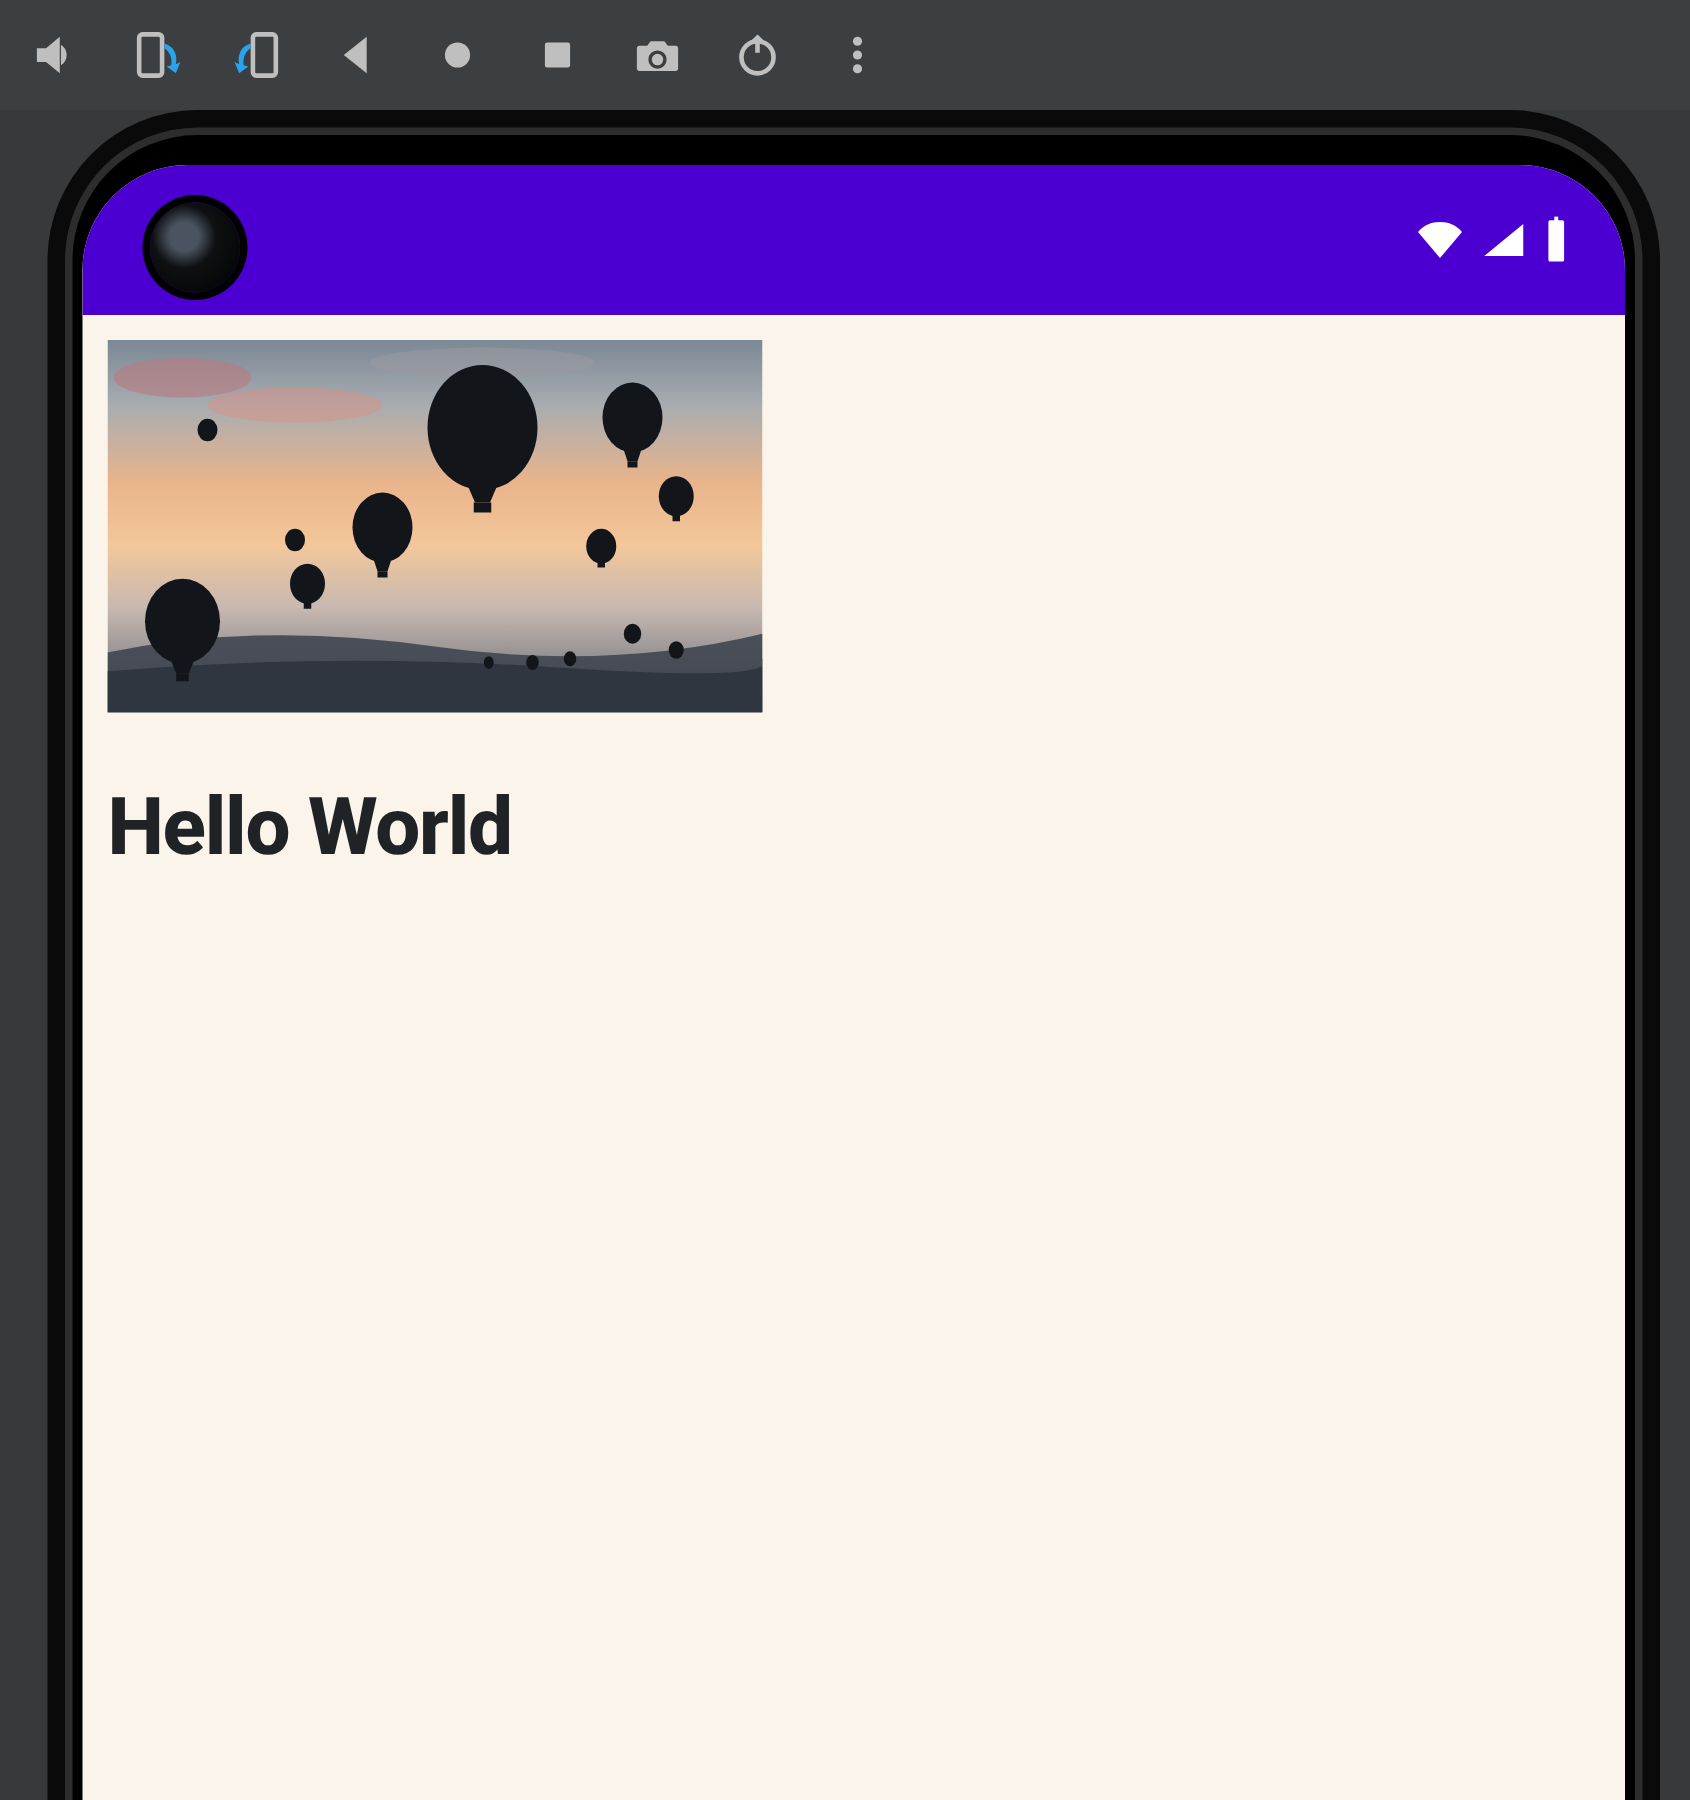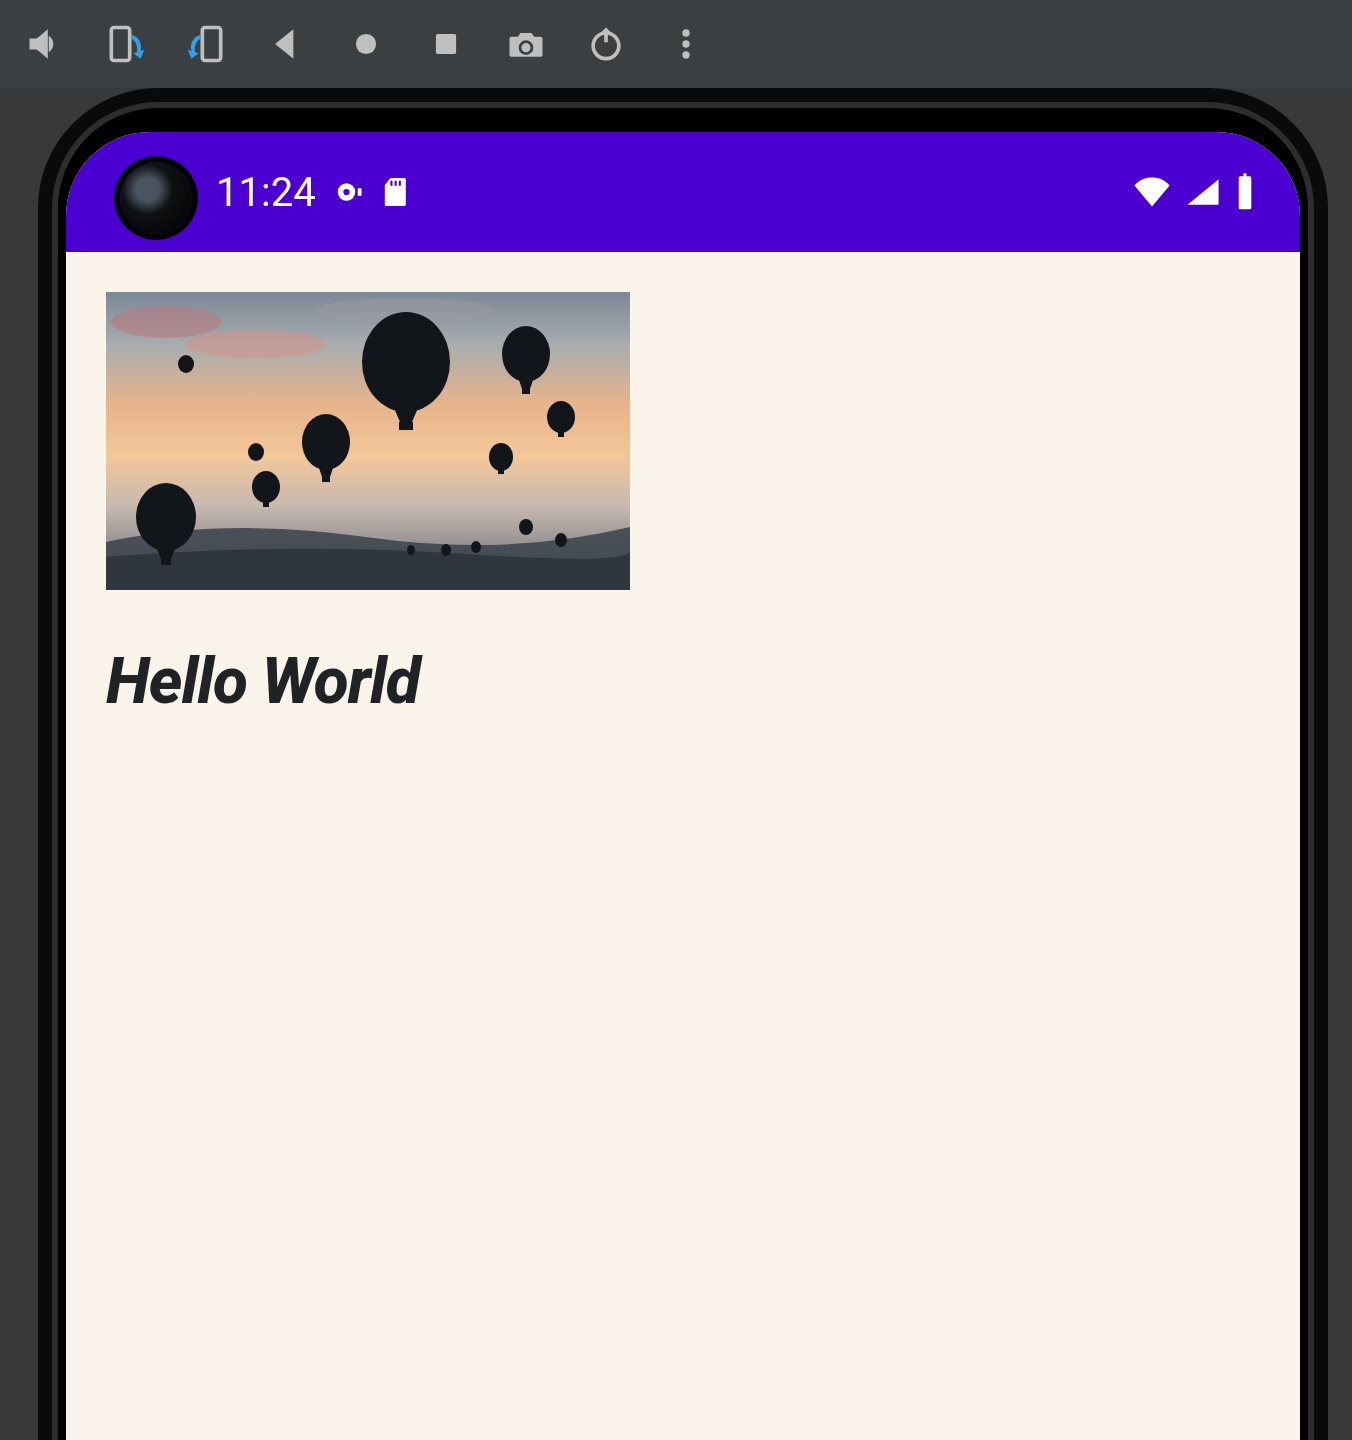--- a/index.html
+++ b/index.html
@@ -28,21 +28,21 @@
           box-shadow:0 0 0 6px #000;z-index:5;}
 
   
   .status-bar{height:120px;background:#4b00d1;display:flex;align-items:center;
               color:#fff;font-size:40px;font-weight:400;padding:0 44px 0 150px;}
   .status-left{display:flex;align-items:center;gap:18px;}
   .status-right{margin-left:auto;display:flex;align-items:center;gap:14px;}
   .status-bar svg{fill:#fff;}
 
   
-  .app-content{padding:40px;font-style:italic;}
+  .app-content{padding:20px;}
   .content-image{width:524px;height:298px;display:block;}
   .headline{font-size:64px;font-weight:800;color:#1f2326;margin:54px 0 0 0;letter-spacing:-1px;}
 </style>
 </head>
 <body>
 
 <div class="stage">
 
   <div class="emu-toolbar">
     <div class="emu-btn">
@@ -98,31 +98,20 @@
   </div>
 
   <div class="phone-area">
     <div class="phone-outer">
       <div class="phone-mid">
         <div class="phone-inner">
           <div class="camera"></div>
           <div class="screen">
 
             <div class="status-bar">
-              <div class="status-left">
-                <span>11:24</span>
-                <svg width="30" height="30" viewBox="0 0 48 48">
-                    <circle cx="20" cy="24" r="14" fill="#fff"></circle>
-                    <circle cx="20" cy="24" r="5" fill="#4b00d1"></circle>
-                    <rect x="38" y="18" width="6" height="12" fill="#fff"></rect>
-                  </svg>
-                <svg width="28" height="34" viewBox="0 0 40 48">
-                    <path fill="#fff" d="M28 4H12L4 14v28c0 1 1 2 2 2h26c1 0 2-1 2-2V6c0-1-1-2-2-2zM12 8h3v7h-3V8zm6 0h3v7h-3V8zm6 0h3v7h-3V8z"></path>
-                  </svg>
-              </div>
               <div class="status-right">
                 <svg width="40" height="32" viewBox="0 0 48 40">
                     <path fill="#fff" d="M24 38L2 12C8 5 15 2 24 2s16 3 22 10L24 38z"></path>
                   </svg>
                 <svg width="34" height="32" viewBox="0 0 48 40">
                     <path fill="#fff" d="M2 38L46 38 46 2z"></path>
                   </svg>
                 <svg width="22" height="38" viewBox="0 0 28 48">
                     <path fill="#fff" d="M20 4h-4V0h-4v4H8C6 4 6 6 6 6v38c0 2 2 2 2 2h12c2 0 2-2 2-2V6c0-2-2-2-2-2z"></path>
                   </svg>

